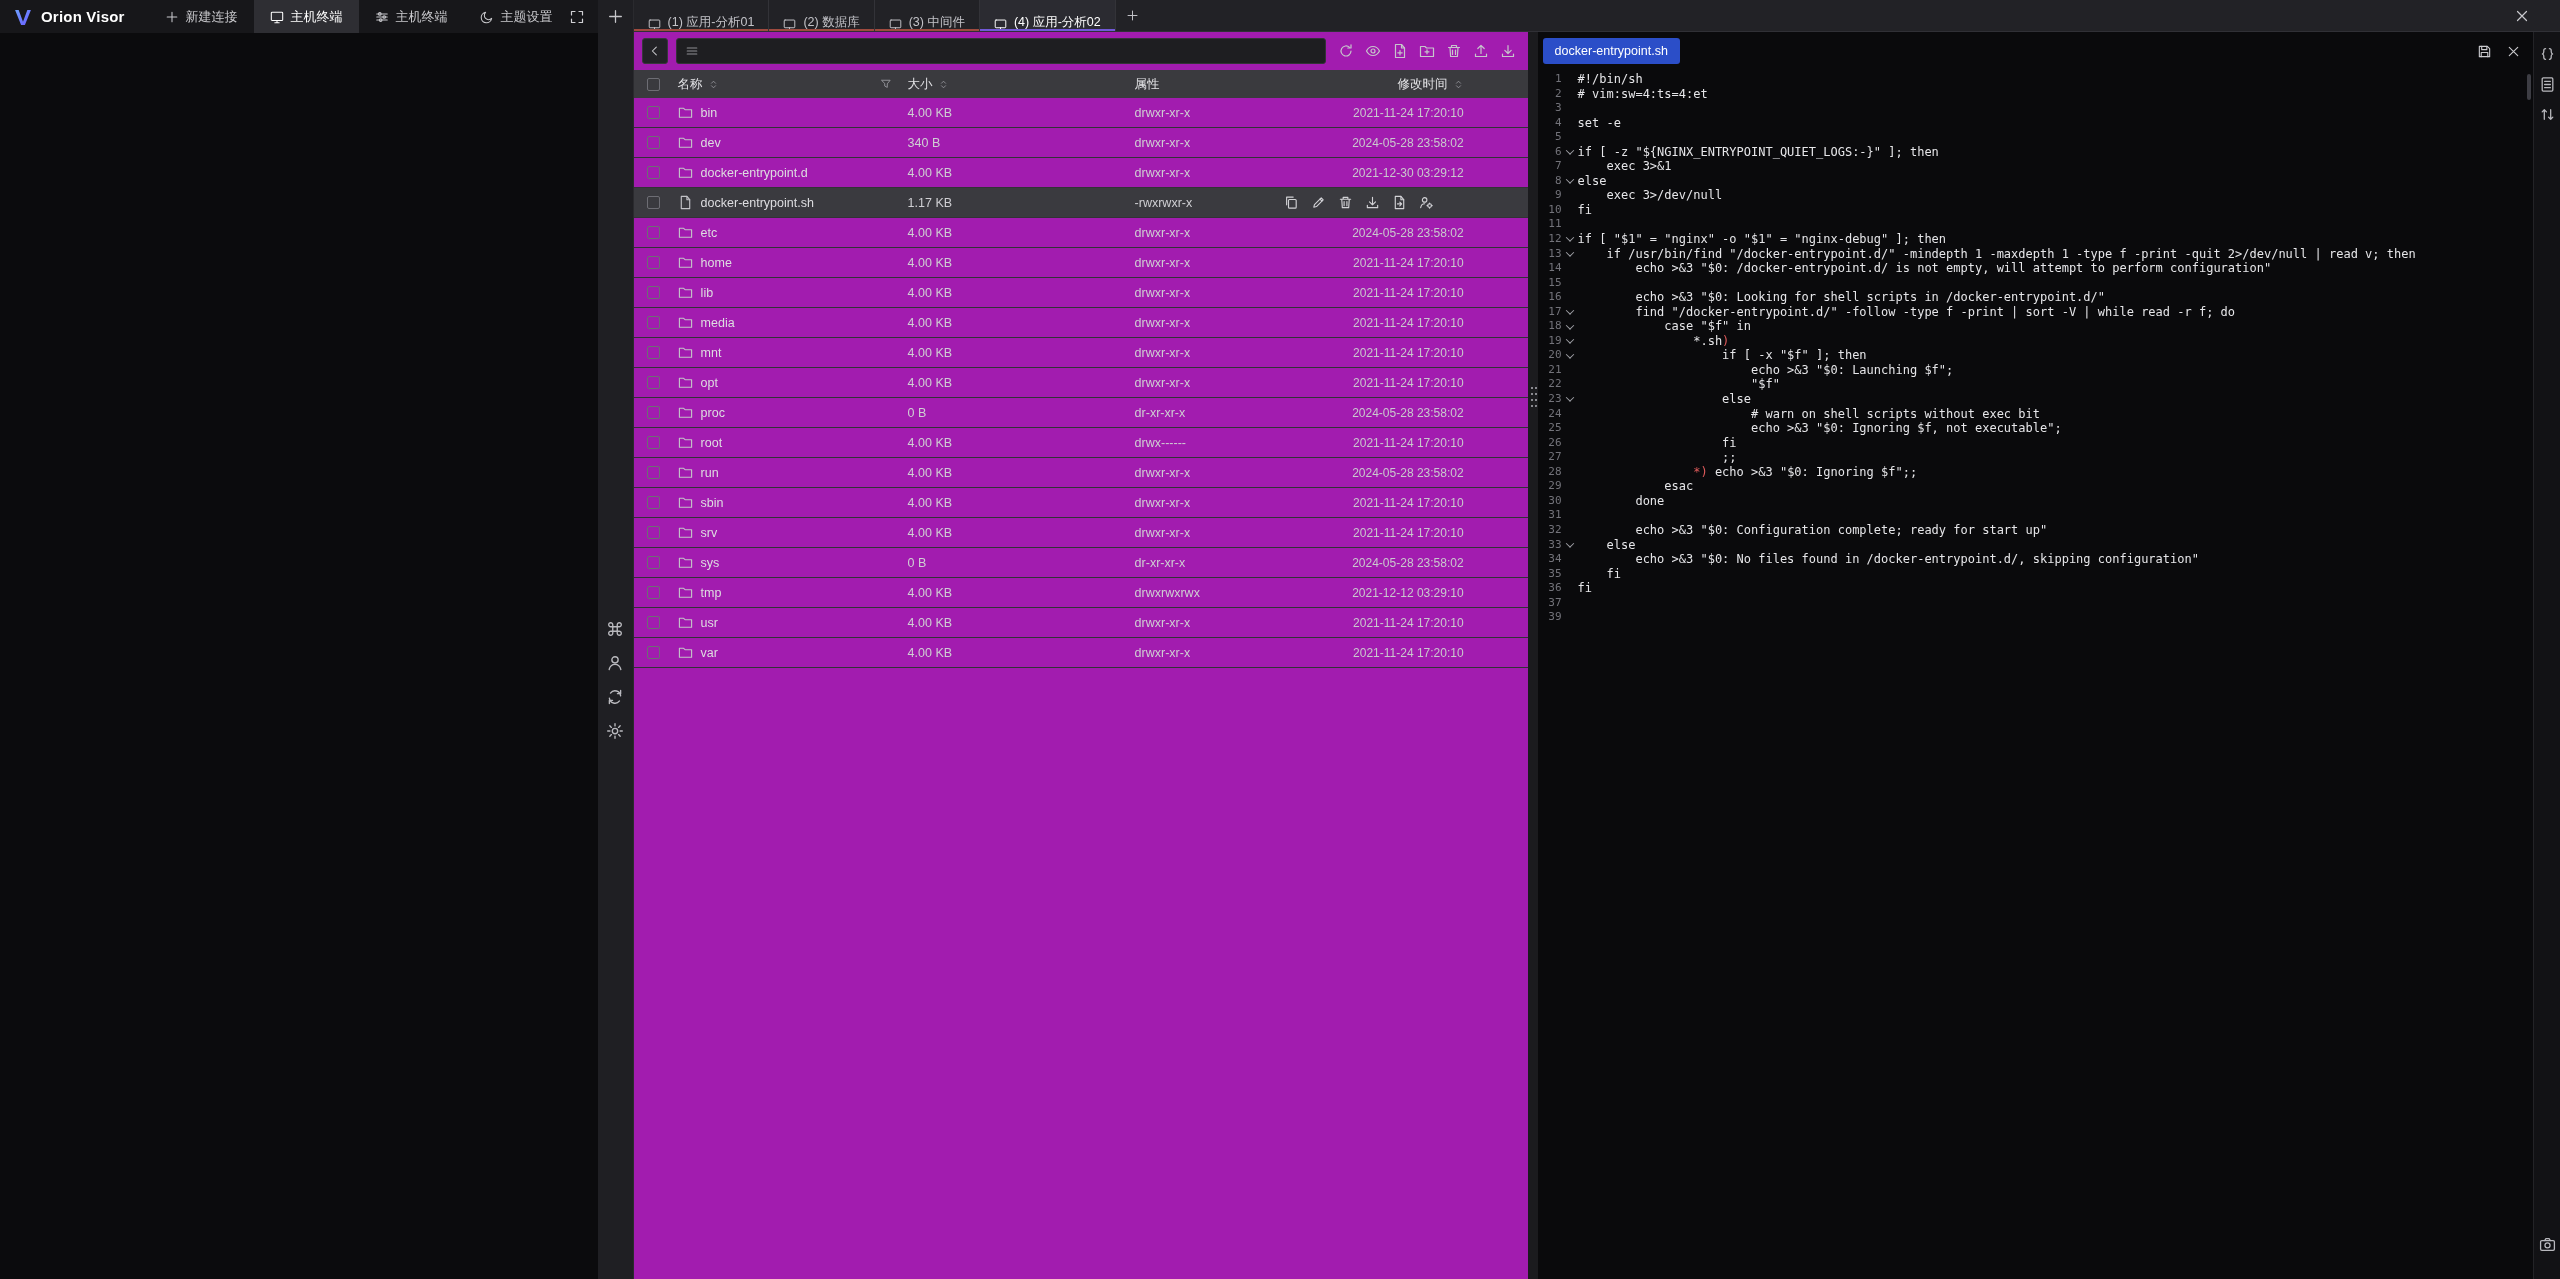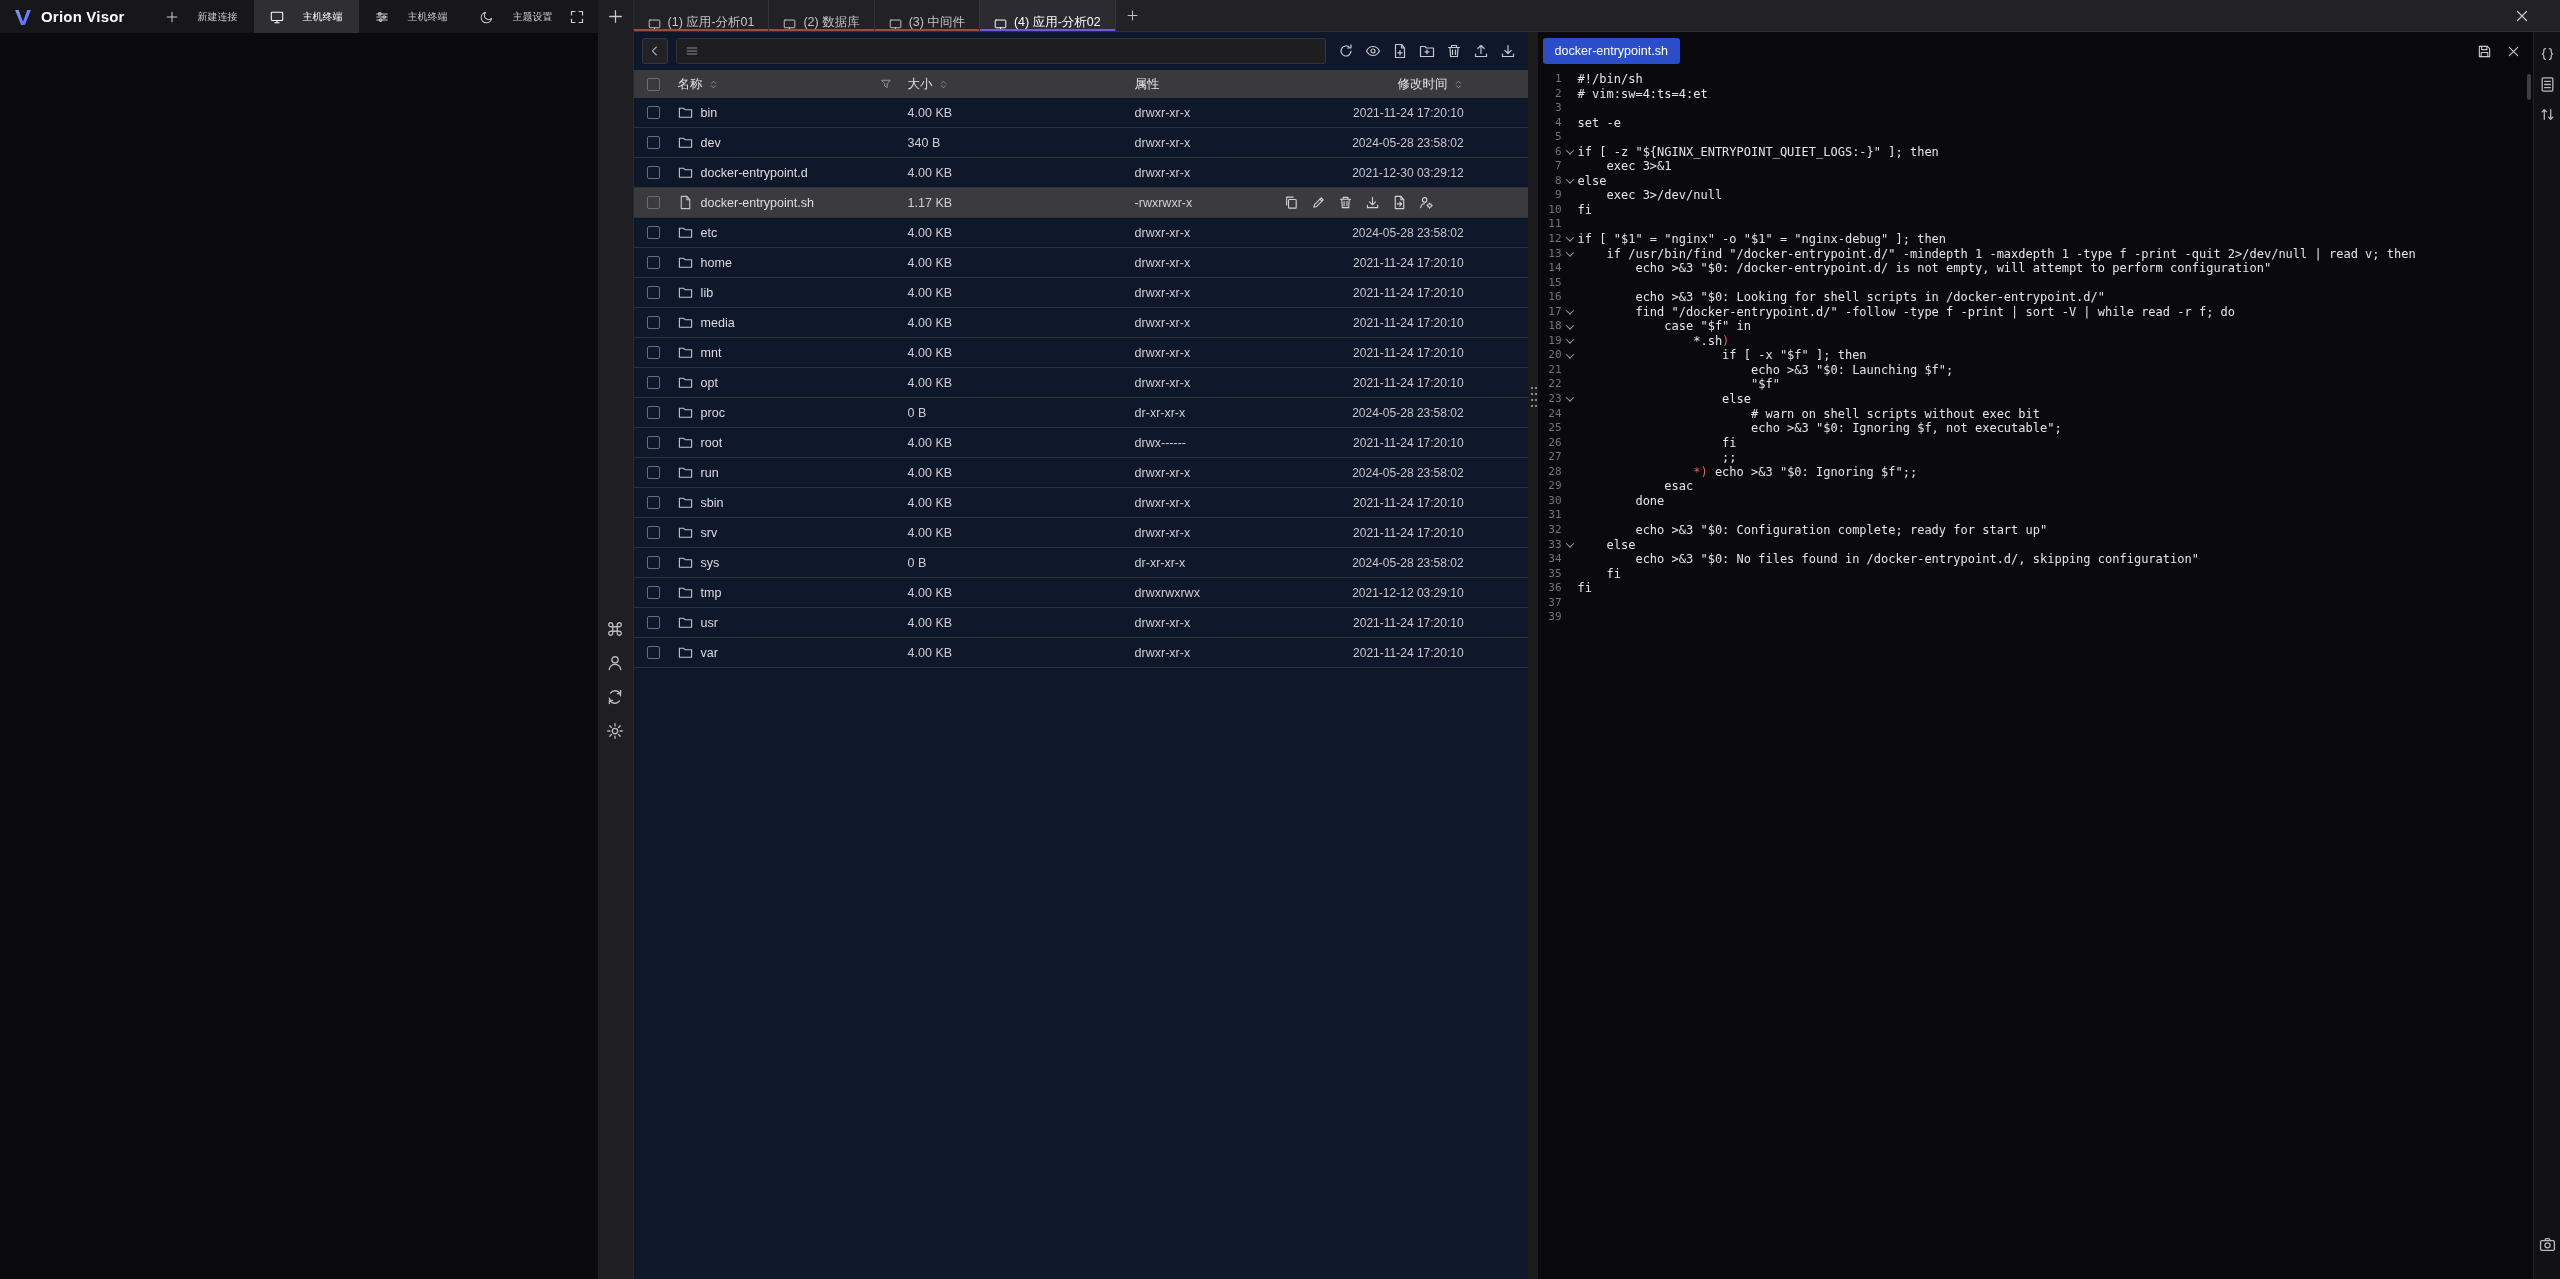--- a/index.html
+++ b/index.html
@@ -10,21 +10,21 @@
 .icon svg{width:100%;height:100%;display:block}
 .spacer{flex:1}
 .flex-sp{flex:1}
 
 
 .topbar{height:33px;background:#17171a;display:flex;align-items:stretch;flex-shrink:0}
 .brand{display:flex;align-items:center;gap:8px;padding:0 14px 0 13px;cursor:pointer}
 .logo{width:20px;height:20px}
 .brand-text{font-size:15px;font-weight:bold;color:#fff;letter-spacing:.2px;white-space:nowrap}
 .topmenu{display:flex;align-items:stretch;margin-left:10px}
-.menu-item{display:flex;align-items:center;gap:19px;padding:0 16px;font-size:10px;color:#c9c9cd;cursor:pointer;white-space:nowrap}
+.menu-item{display:flex;align-items:center;gap:7px;padding:0 16px;font-size:13px;color:#c9c9cd;cursor:pointer;white-space:nowrap}
 .menu-item .icon{width:14px;height:14px}
 .menu-item.active{background:#2e2e33;color:#fff}
 .topbar-right{margin-left:auto;display:flex;align-items:center;padding-right:13px}
 .tb-ic{width:16px;height:16px;color:#d0d0d4;cursor:pointer}
 
 
 .body-row{flex:1;display:flex;min-height:0}
 .left-rail{width:36px;background:#1f1f23;border-right:1px solid #2a2a2e;display:flex;flex-direction:column;align-items:center;padding-top:8px;position:relative;flex-shrink:0}
 .rail-ic{width:17px;height:17px;color:#c6c6ca;cursor:pointer}
 .rail-bottom{position:absolute;top:620px;left:0;right:0;display:flex;flex-direction:column;align-items:center;gap:16px}
@@ -38,21 +38,21 @@
 .tab::after{content:"";position:absolute;left:0;right:0;bottom:0;height:2px;background:var(--u,transparent)}
 .tab.active{background:#2b2b31;color:#fff}
 .tab-add{width:34px;color:#c3c3c8;cursor:pointer}
 .tab-add svg{width:13px;height:13px}
 .tabbar-close{width:16px;height:16px;align-self:center;margin-right:30px;color:#c9c9cd;cursor:pointer}
 
 
 .work{flex:1;display:flex;min-height:0}
 
 
-.file-panel{width:894px;background:#0f172a;display:flex;flex-direction:column;flex-shrink:0}
+.file-panel{width:894px;background:#a21caf;display:flex;flex-direction:column;flex-shrink:0}
 .file-toolbar{height:38px;display:flex;align-items:center;gap:8px;padding:0 8px;flex-shrink:0}
 .nav-back{width:26px;height:26px;background:#222226;border:1px solid #37373c;border-radius:3px;display:inline-flex;align-items:center;justify-content:center;color:#c9c9cd;cursor:pointer}
 .nav-back .icon{width:14px;height:14px}
 .path-box{flex:1;height:26px;background:#1e1e21;border:1px solid #333338;border-radius:3px;display:flex;align-items:center;padding:0 8px;gap:6px;cursor:text}
 .path-ic{width:14px;height:14px;color:#8d8d93;cursor:pointer}
 .path-value{font-size:12px;color:#d6d6d8}
 .tool-actions{display:flex;align-items:center;gap:11px;padding:0 4px}
 .tool-actions .icon{width:16px;height:16px;color:#c6c6cb;cursor:pointer}
 
 .thead{height:28px;background:#3a3a3e;display:grid;grid-template-columns:40px 230px 227px 1fr 242px;align-items:center;font-size:12.5px;color:#e3e3e6;flex-shrink:0}

